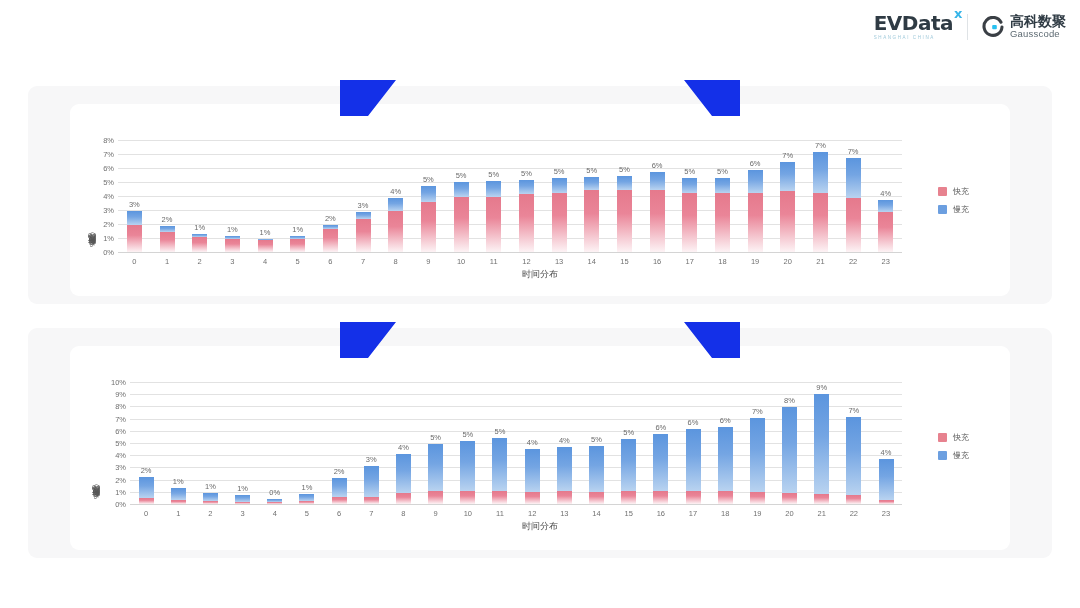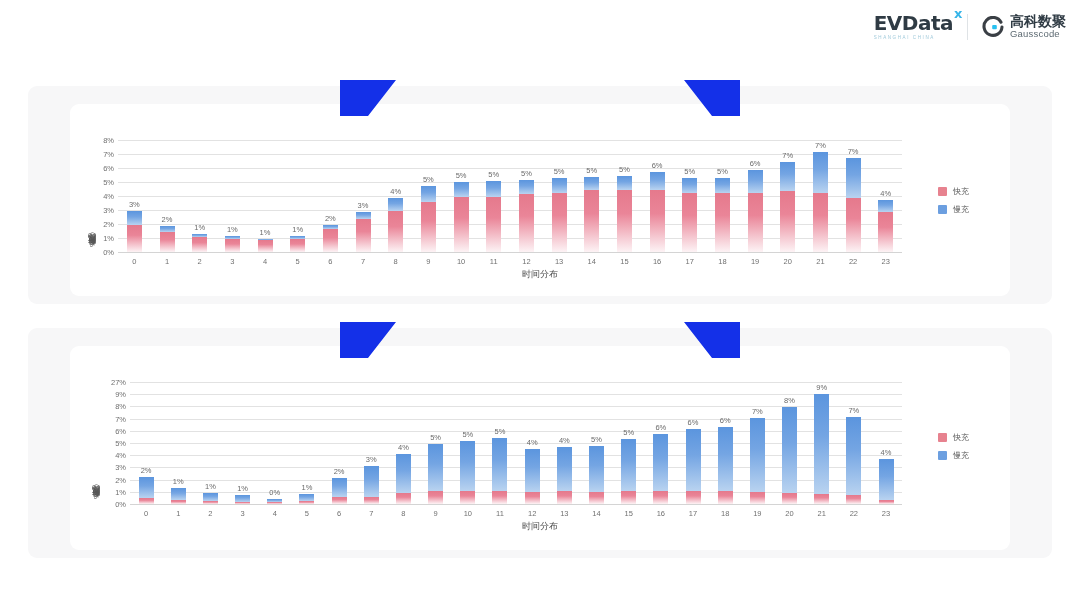--- a/index.html
+++ b/index.html
@@ -464,21 +464,21 @@
     <div class="gridline" style="top: 30%;">
       <span class="ytick">7%</span>
     </div>
     <div class="gridline" style="top: 20%;">
       <span class="ytick">8%</span>
     </div>
     <div class="gridline" style="top: 10%;">
       <span class="ytick">9%</span>
     </div>
     <div class="gridline" style="top: 0%;">
-      <span class="ytick">27%</span>
+      <span class="ytick">10%</span>
     </div>
     <div class="bars">
       <div class="bcol">
         <div class="stack" style="height: 22.5%;">
           <div class="seg-slow" style="height: 77.7778%;"></div>
           <div class="seg-fast" style="height: 22.2222%;"></div>
         </div>
         <div class="vlabel" style="bottom: calc(22.5% + 2px);">2%</div>
         <span class="xtick">0</span>
       </div>

